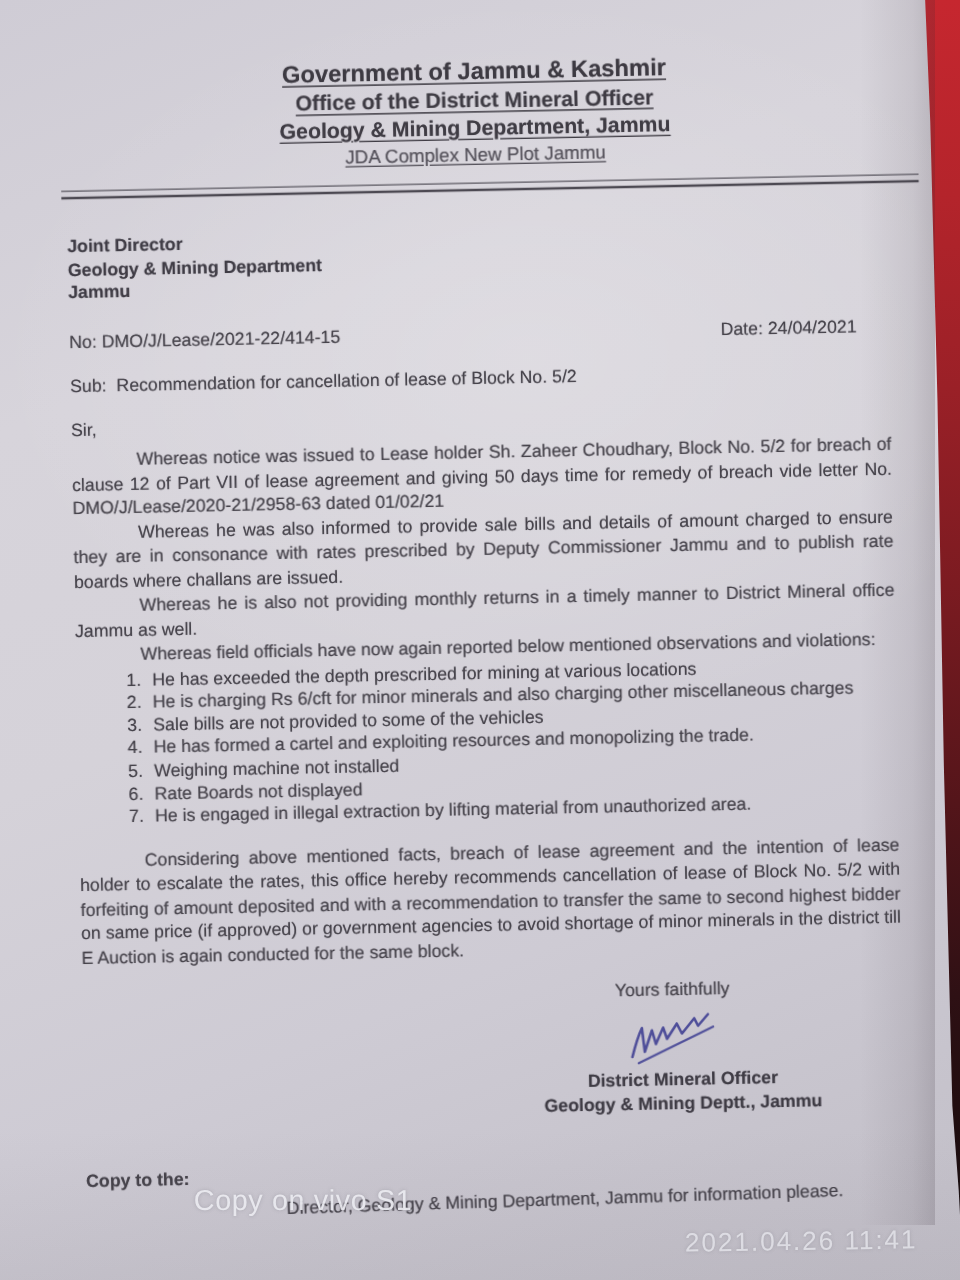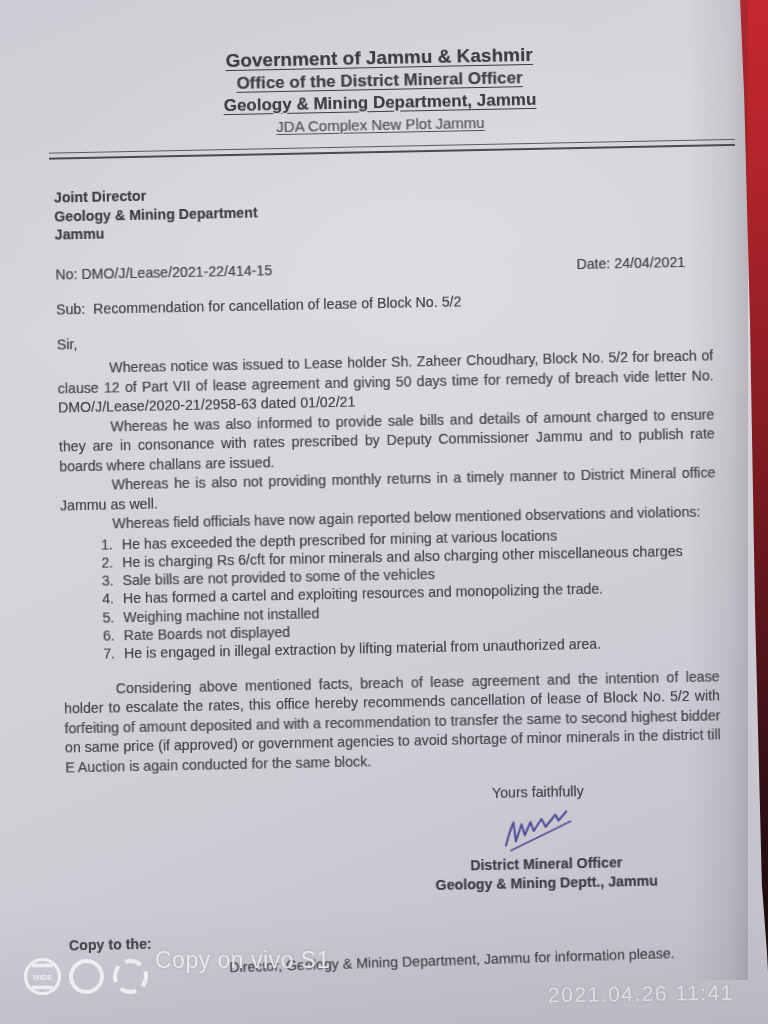--- a/index.html
+++ b/index.html
@@ -139,33 +139,19 @@
     </div>
 
     <div class="copyblock">
       <div class="copylabel">Copy to the:</div>
       <div class="copyline">Director, Geology &amp; Mining Department, Jammu for information please.</div>
     </div>
 
   </div>
 
   <div class="wm">
-    <div class="lenses">
-      <svg width="41" height="41" viewBox="0 0 41 41">
-        <circle cx="20.5" cy="20.5" r="17" fill="none" stroke="#f2f2f6" stroke-width="3.2"></circle>
-        <line x1="10" y1="9.5" x2="31" y2="9.5" stroke="#f2f2f6" stroke-width="3.6"></line>
-        <line x1="10" y1="31.5" x2="31" y2="31.5" stroke="#f2f2f6" stroke-width="3.6"></line>
-        <text x="20.5" y="23.5" text-anchor="middle" font-family="Liberation Sans, sans-serif" font-size="7.5" font-weight="bold" fill="#f2f2f6">WIDE</text>
-      </svg>
-      <svg width="41" height="41" viewBox="0 0 41 41">
-        <circle cx="20.5" cy="20.5" r="15.5" fill="none" stroke="#f2f2f6" stroke-width="4"></circle>
-      </svg>
-      <svg width="41" height="41" viewBox="0 0 41 41">
-        <circle cx="20.5" cy="20.5" r="15.5" fill="none" stroke="#f2f2f6" stroke-width="4" stroke-dasharray="16.5 7.9" stroke-dashoffset="6" stroke-linecap="butt"></circle>
-      </svg>
-    </div>
     <div class="wm-text">
       <div>Copy on vivo S1</div>
     </div>
     <div class="wm-ts">2021.04.26 11:41</div>
   </div>
 
 </div>
 
 </body></html>

